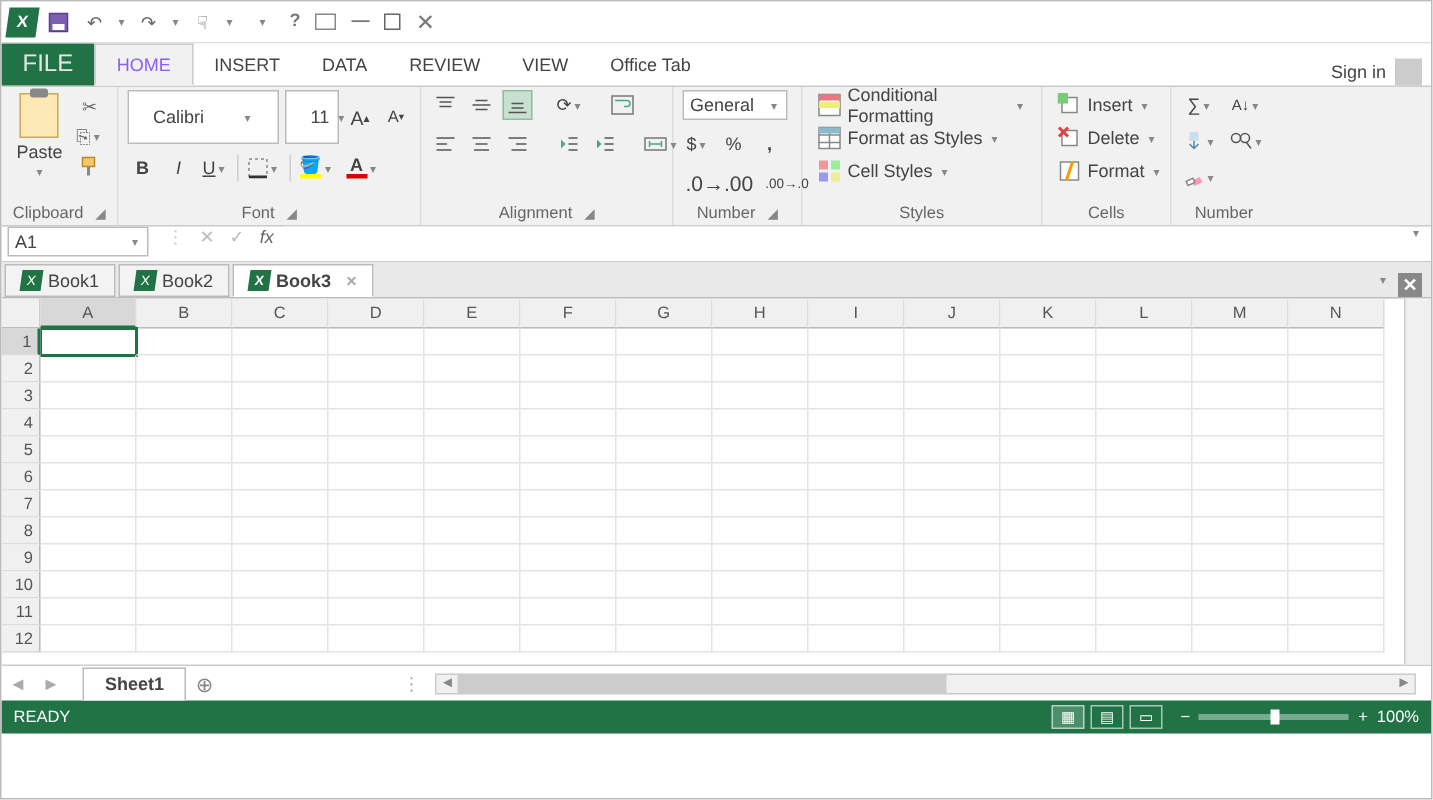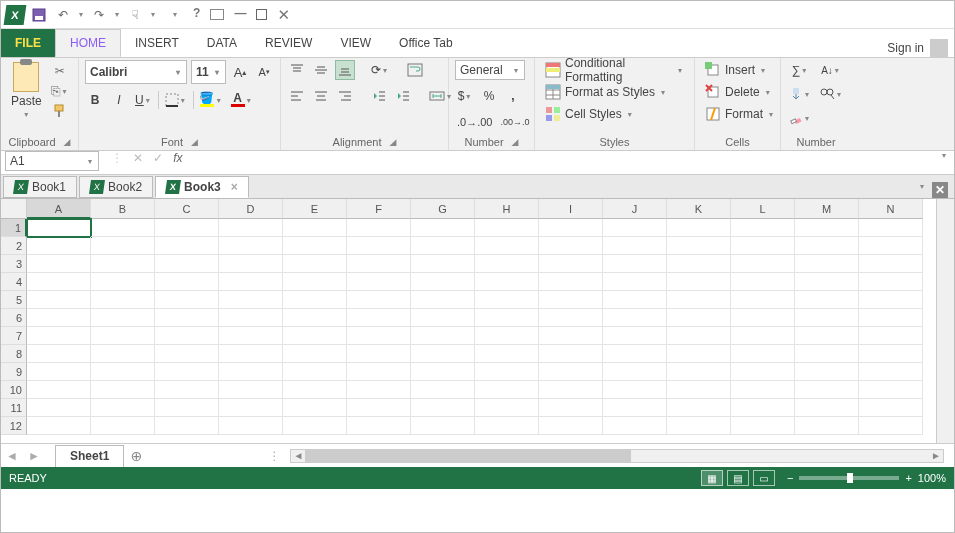--- a/index.html
+++ b/index.html
@@ -5,36 +5,36 @@
 * { box-sizing: border-box; margin: 0; padding: 0; font-family: "Segoe UI", Tahoma, sans-serif; }
 body { width: 955px; height: 533px; background: #fff; overflow: hidden; font-size: 12px; color: #444; border:1px solid #bbb;}
 .titlebar { height: 28px; background:#fff; display:flex; align-items:center; border-bottom:1px solid #ddd;}
 .titlebar .qat { display:flex; align-items:center; gap:4px; padding:0 4px;}
 .titlebar .title { flex:1; text-align:center; color:#444; font-size:13px;}
 .titlebar .win-controls { display:flex; gap:10px; padding:0 10px; color:#777;}
 .excel-icon { width:20px; height:20px; background:#217346; display:inline-flex; align-items:center; justify-content:center; color:#fff; font-weight:bold; font-size:11px; transform:skewX(-8deg);}
 .qat-btn { width:20px; height:20px; display:inline-flex; align-items:center; justify-content:center; color:#666; cursor:pointer;}
 .caret { font-size:8px; color:#888; padding:0 2px;}
 .ribbon-tabs { height:28px; display:flex; align-items:flex-end; background:#fff;}
-.file-tab { background:#217346; color:#fde047; height:28px; padding:0 14px; display:flex; align-items:center; font-size:12px;font-weight:bold;}
+.file-tab { background:#217346; color:#e5e5e5; height:28px; padding:0 14px; display:flex; align-items:center; font-size:16px;}
 .rtab { height:28px; padding:0 14px; display:flex; align-items:center; color:#444; cursor:pointer; font-size:12px;}
 .rtab.active { color:#8b5cf6; border-top:1px solid #ccc; border-left:1px solid #ccc; border-right:1px solid #ccc; border-bottom:1px solid #f1f1f1; background:#f1f1f1; position:relative; z-index:2;}
 .signin { margin-left:auto; padding:0 6px; display:flex; align-items:center; gap:6px; color:#444;margin-top:18px;}
 .avatar { width:18px; height:18px; background:#ccc;}
 .ribbon { background:#f1f1f1; border-top:1px solid #ccc; border-bottom:1px solid #ccc; height:94px; display:flex;}
 .group { border-right:1px solid #ddd; display:flex; flex-direction:column; padding:2px 6px 0 6px;}
 .group-body{ flex:1; display:flex; align-items:flex-start; gap:4px;}
 .group-label { text-align:center; font-size:11px; color:#666; padding:2px 0; display:flex; justify-content:center; align-items:center; gap:8px;}
 .launcher { font-size:9px; color:#888;}
 .bigbtn {display:flex; flex-direction:column; align-items:center; justify-content:center; gap:2px; padding:2px 4px; cursor:pointer;}
 .paste-ico {width:26px;height:30px;background:#fce9b6;border:1px solid #c9a95a;position:relative;}
 .paste-ico::before{content:"";position:absolute;top:-4px;left:6px;width:12px;height:6px;background:#888;border-radius:2px;}
 .rowbtns{display:flex;flex-direction:column;gap:2px;padding-top:2px;}
 .sbtn{width:20px;height:18px;display:flex;align-items:center;justify-content:center;color:#666;cursor:pointer;font-size:12px;}
-.font-sel{border:1px solid #bbb;background:#fff;height:24px;display:flex;align-items:center;padding:0 4px;font-size:12px;gap:4px;font-weight:bold;}
+.font-sel{border:1px solid #bbb;background:#fff;height:36px;display:flex;align-items:center;padding:0 16px;font-size:12px;gap:4px;}
 .fontcol{display:flex;flex-direction:column;gap:6px;}
 .fontrow{display:flex;gap:4px;align-items:center;}
 .tbtn{min-width:20px;height:20px;display:flex;align-items:center;justify-content:center;cursor:pointer;padding:0 2px;}
 .tbtn.sel{background:#c8e0d0;border:1px solid #8fbda4;}
 .color-under{display:flex;flex-direction:column;align-items:center;line-height:11px;font-weight:bold;}
 .color-bar{height:3px;width:14px;}
 .aligncol{display:flex;flex-direction:column;gap:6px;}
 .number-fmt{border:1px solid #bbb;background:#fff;height:20px;width:70px;display:flex;align-items:center;justify-content:space-between;padding:0 4px;}
 .lbl-btn{display:flex;align-items:center;gap:4px;height:20px;padding:0 4px;cursor:pointer;}
 .ic{width:16px;height:16px;display:inline-flex;align-items:center;justify-content:center;font-size:12px;}
@@ -306,21 +306,21 @@
             <span class="caret">▾</span>
           </div>
       <div class="fontrow">
         <div class="tbtn">$<span class="caret">▾</span></div>
         <div class="tbtn">%</div>
         <div class="tbtn">
               <b>,</b>
             </div>
       </div>
       <div class="fontrow">
-        <div class="tbtn" style="font-size:11px;">.0→.00</div>
+        <div class="tbtn" style="font-size:14px;">.0→.00</div>
         <div class="tbtn" style="font-size:9px;">.00→.0</div>
       </div>
     </div>
       </div>
     <div class="group-label">
         <span>Number</span>
         <span class="launcher">◢</span>
       </div>
   </div>
 

